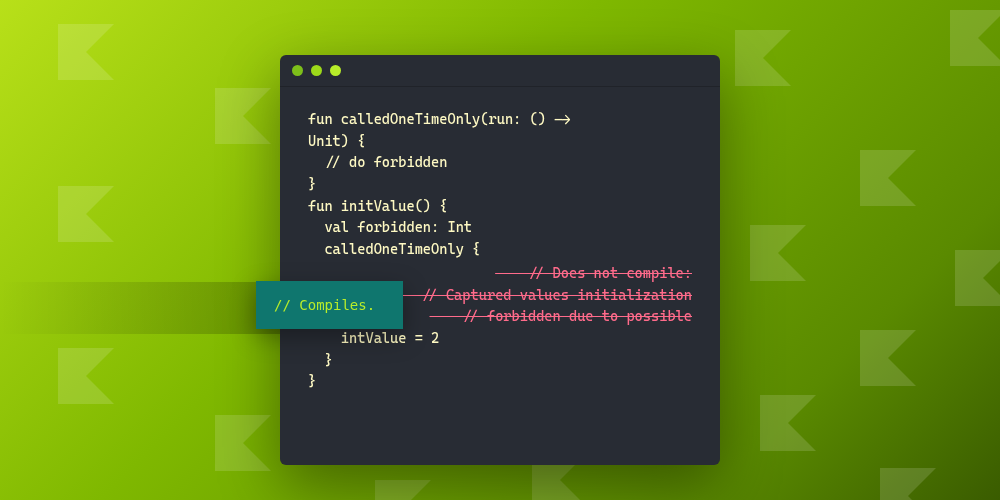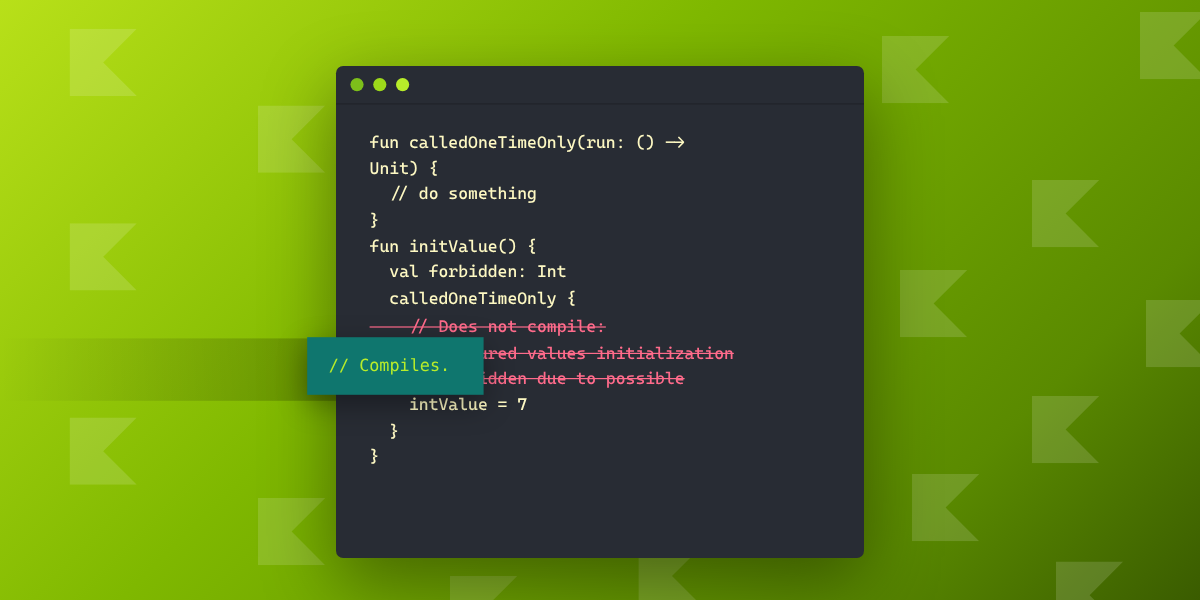--- a/index.html
+++ b/index.html
@@ -48,20 +48,21 @@
   padding: 22px 28px;
   font-size: 14px;
   line-height: 1.55;
   color: #3a6640;
   position: relative;
 }
 .code-line { white-space: pre; color: #fef9c3; }
 .error-block {
   position: relative;
   margin-top: 2px;
+  text-align: right;
 }
 .error-line {
   color: #ff6b8b;
   text-decoration: line-through;
   text-decoration-color: #ff6b8b;
   white-space: pre;
 }
 .compile-tag {
   position: absolute;
   left: 256px;
@@ -169,32 +170,32 @@
 
 <div class="terminal">
   <div class="terminal-header">
     <div class="dot dot-1"></div>
     <div class="dot dot-2"></div>
     <div class="dot dot-3"></div>
   </div>
   <div class="terminal-body">
     <div class="code-line">fun calledOneTimeOnly(run: () -&gt;</div>
     <div class="code-line">Unit) {</div>
-    <div class="code-line">  // do something</div>
+    <div class="code-line">  // do forbidden</div>
     <div class="code-line">}</div>
     <div class="code-line"></div>
     <div class="code-line">fun initValue() {</div>
     <div class="code-line">  val forbidden: Int</div>
     <div class="code-line">  calledOneTimeOnly {</div>
     <div class="error-block">
       <div class="error-line">    // Does not compile:</div>
       <div class="error-line">    // Captured values initialization</div>
       <div class="error-line">    // forbidden due to possible</div>
     </div>
-    <div class="code-line">    intValue = 7</div>
+    <div class="code-line">    intValue = 2</div>
     <div class="code-line">  }</div>
     <div class="code-line">}</div>
   </div>
 </div>
 
 <div class="compile-tag">
   <span>// Compiles.</span>
 </div>
 
 </body></html>

